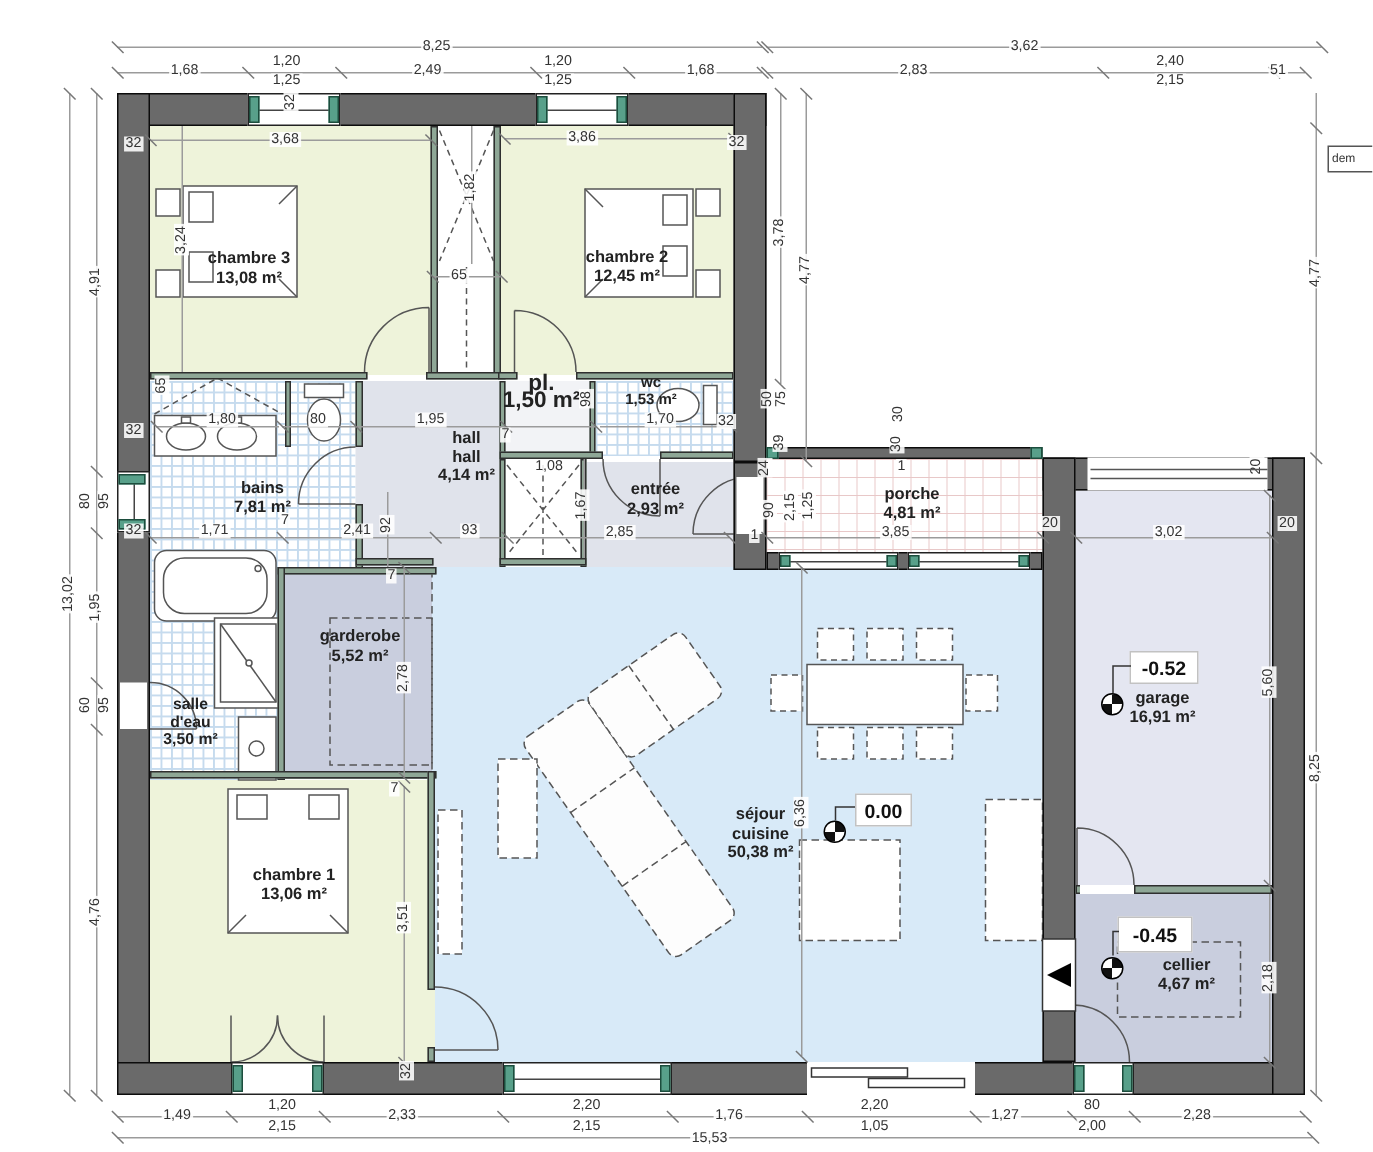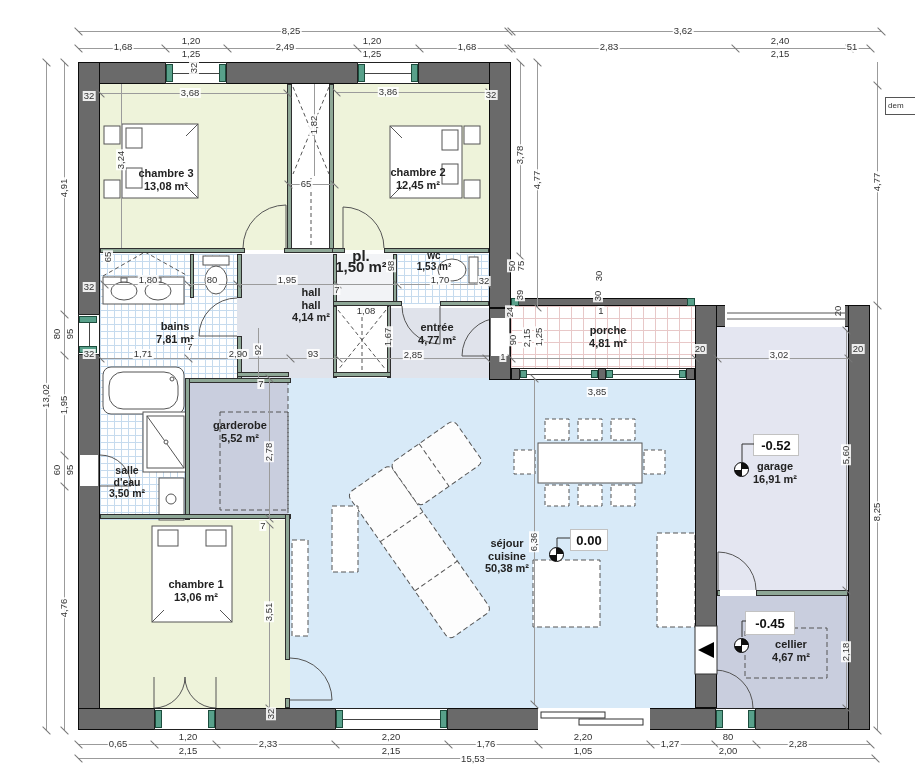--- a/index.html
+++ b/index.html
@@ -197,21 +197,21 @@
       <span class="b">wc</span>
       <span class="b">1,53 m²</span>
     </div>
   <div class="lbl" style="left:311px;top:305px">
       <span class="b">hall</span>
       <span class="b">hall</span>
       <span class="b">4,14 m²</span>
     </div>
   <div class="lbl" style="left:437px;top:333px">
       <span class="b">entrée</span>
-      <span class="b">4,77 m²</span>
+      <span class="b">2,93 m²</span>
     </div>
   <div class="lbl" style="left:608px;top:336px">
       <span class="b">porche</span>
       <span class="b">4,81 m²</span>
     </div>
   <div class="lbl" style="left:240px;top:431px">
       <span class="b">garderobe</span>
       <span class="b">5,52 m²</span>
     </div>
   <div class="lbl" style="left:127px;top:482px;font-size:10.5px;line-height:11.5px">
@@ -448,21 +448,21 @@
     <div class="dim" style="left: 191px; top: 41px;">1,20</div>
     <div class="dim" style="left: 191px; top: 54px;">1,25</div>
     <div class="dim" style="left: 285px; top: 47px;">2,49</div>
     <div class="dim" style="left: 372px; top: 41px;">1,20</div>
     <div class="dim" style="left: 372px; top: 54px;">1,25</div>
     <div class="dim" style="left: 467px; top: 47px;">1,68</div>
     <div class="dim" style="left: 609px; top: 47px;">2,83</div>
     <div class="dim" style="left: 780px; top: 41px;">2,40</div>
     <div class="dim" style="left: 780px; top: 54px;">2,15</div>
     <div class="dim" style="left: 852px; top: 47px;">51</div>
-    <div class="dim" style="left: 118px; top: 744px;">0,65</div>
+    <div class="dim" style="left: 118px; top: 744px;">1,49</div>
     <div class="dim" style="left: 188px; top: 737px;">1,20</div>
     <div class="dim" style="left: 188px; top: 751px;">2,15</div>
     <div class="dim" style="left: 268px; top: 744px;">2,33</div>
     <div class="dim" style="left: 391px; top: 737px;">2,20</div>
     <div class="dim" style="left: 391px; top: 751px;">2,15</div>
     <div class="dim" style="left: 486px; top: 744px;">1,76</div>
     <div class="dim" style="left: 583px; top: 737px;">2,20</div>
     <div class="dim" style="left: 583px; top: 751px;">1,05</div>
     <div class="dim" style="left: 670px; top: 744px;">1,27</div>
     <div class="dim" style="left: 728px; top: 737px;">80</div>
@@ -494,40 +494,40 @@
     <div class="dim" style="left: 148px; top: 280px;">1,80</div>
     <div class="dim" style="left: 212px; top: 280px;">80</div>
     <div class="dim" style="left: 287px; top: 280px;">1,95</div>
     <div class="dim r" style="left: 108px; top: 257px;">65</div>
     <div class="dim" style="left: 89px; top: 287px;">32</div>
     <div class="dim" style="left: 366px; top: 268px; margin-top: 43px;">1,08</div>
     <div class="dim r" style="left: 391px; top: 266px;">98</div>
     <div class="dim" style="left: 440px; top: 280px;">1,70</div>
     <div class="dim" style="left: 484px; top: 281px;">32</div>
     <div class="dim" style="left: 143px; top: 354px;">1,71</div>
-    <div class="dim" style="left: 238px; top: 354px;">2,90</div>
+    <div class="dim" style="left: 238px; top: 354px;">2,41</div>
     <div class="dim r" style="left: 258px; top: 350px;">92</div>
     <div class="dim" style="left: 190px; top: 347px;">7</div>
     <div class="dim" style="left: 89px; top: 354px;">32</div>
     <div class="dim" style="left: 313px; top: 354px;">93</div>
     <div class="dim" style="left: 413px; top: 355px;">2,85</div>
     <div class="dim r" style="left: 388px; top: 337px;">1,67</div>
     <div class="dim" style="left: 337px; top: 290px;">7</div>
     <div class="dim r" style="left: 512px; top: 266px;">50</div>
     <div class="dim r" style="left: 521px; top: 266px;">75</div>
     <div class="dim r" style="left: 520px; top: 295px;">39</div>
     <div class="dim r" style="left: 510px; top: 312px;">24</div>
     <div class="dim r" style="left: 513px; top: 340px;">90</div>
     <div class="dim r" style="left: 527px; top: 338px;">2,15</div>
     <div class="dim r" style="left: 539px; top: 337px;">1,25</div>
     <div class="dim" style="left: 503px; top: 357px;">1</div>
     <div class="dim r" style="left: 599px; top: 276px;">30</div>
     <div class="dim r" style="left: 598px; top: 296px;">30</div>
     <div class="dim" style="left: 601px; top: 311px;">1</div>
-    <div class="dim" style="left: 597px; top: 355px; margin-top: 37px;">3,85</div>
+    <div class="dim" style="left: 597px; top: 355px;">3,85</div>
     <div class="dim" style="left: 779px; top: 355px;">3,02</div>
     <div class="dim" style="left: 700px; top: 349px;">20</div>
     <div class="dim" style="left: 858px; top: 349px;">20</div>
     <div class="dim r" style="left: 838px; top: 311px;">20</div>
     <div class="dim r" style="left: 534px; top: 542px;">6,36</div>
     <div class="dim r" style="left: 269px; top: 452px;">2,78</div>
     <div class="dim r" style="left: 269px; top: 612px;">3,51</div>
     <div class="dim" style="left: 261px; top: 384px;">7</div>
     <div class="dim" style="left: 263px; top: 526px;">7</div>
     <div class="dim r" style="left: 271px; top: 714px;">32</div>

